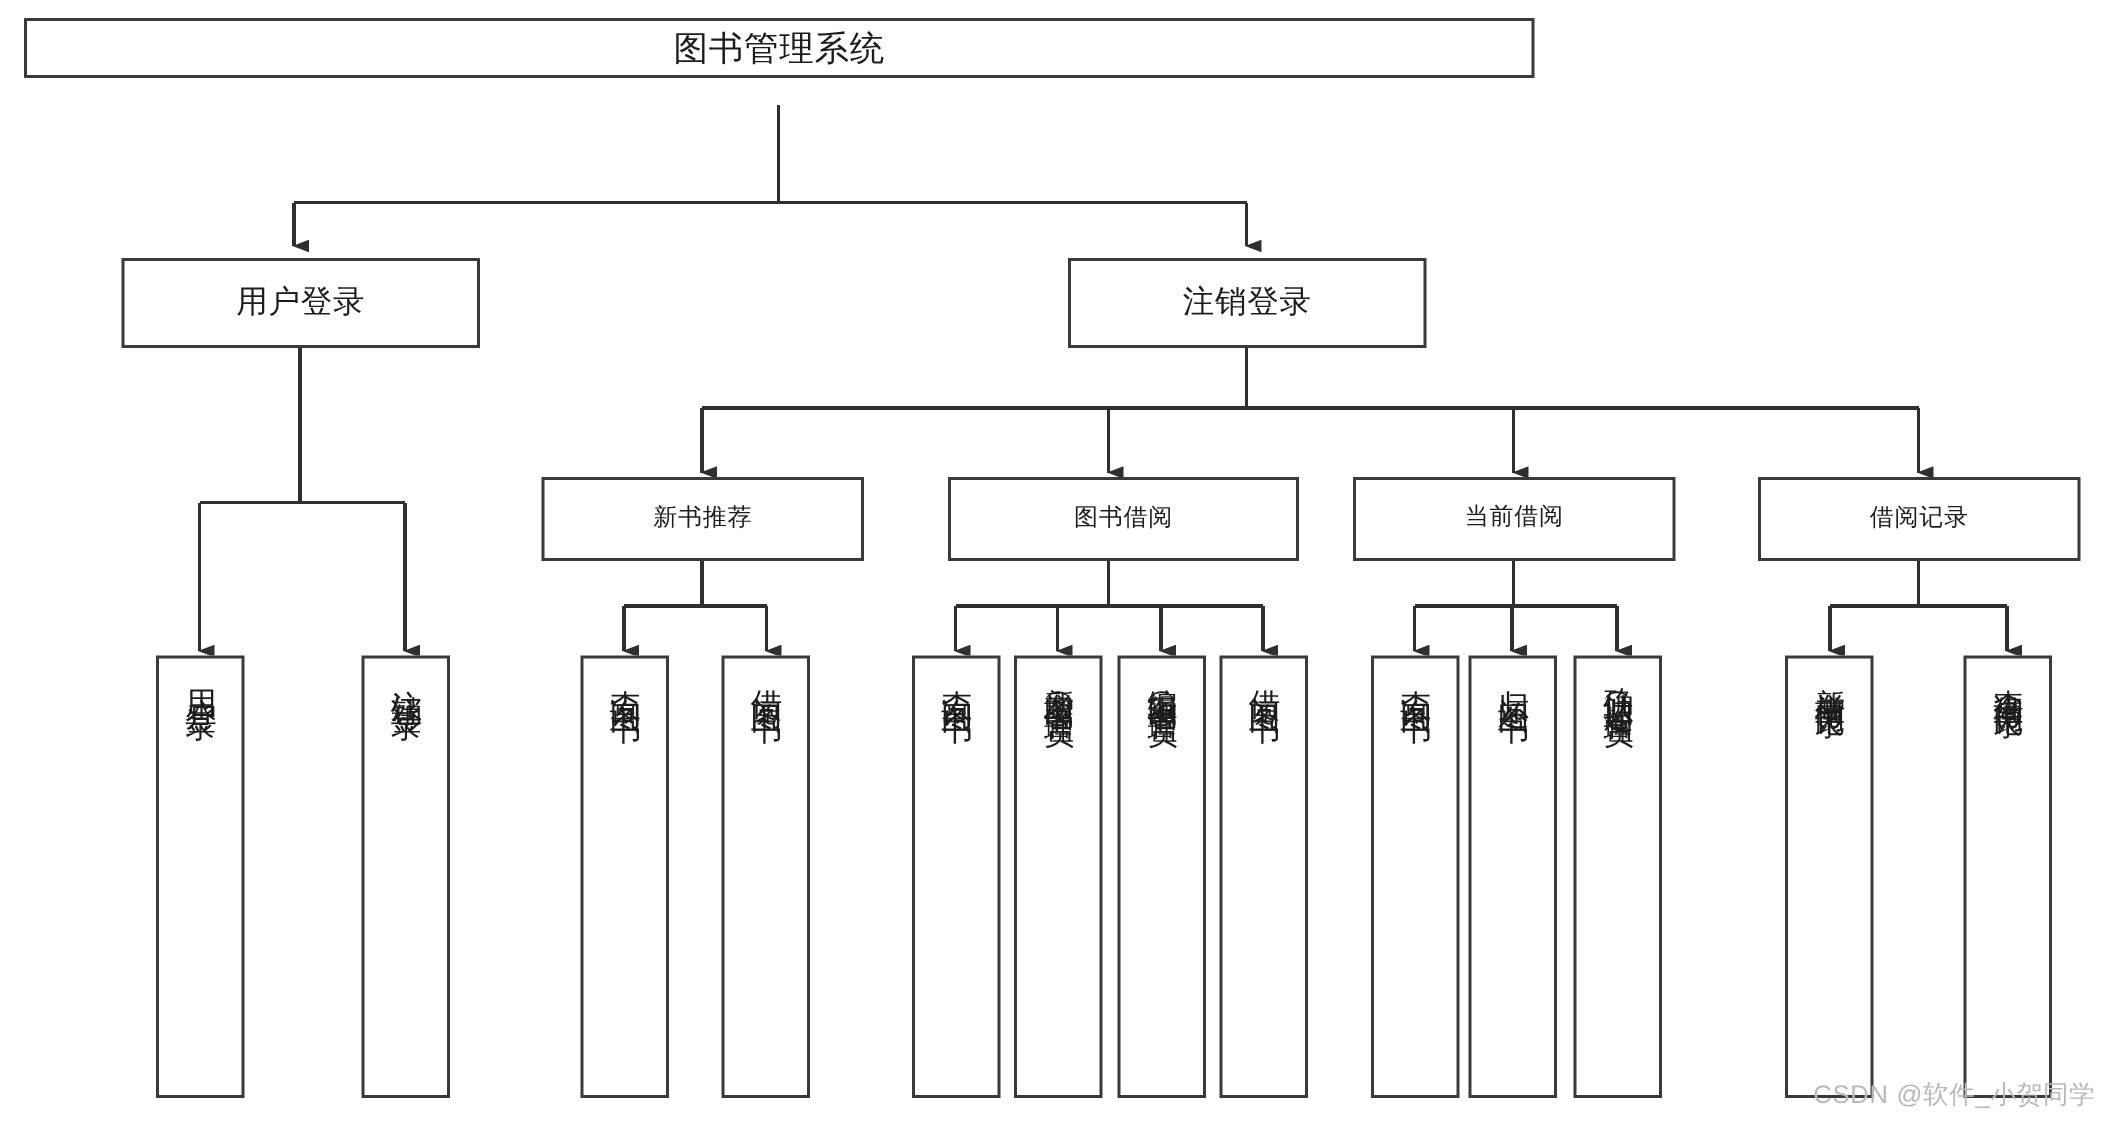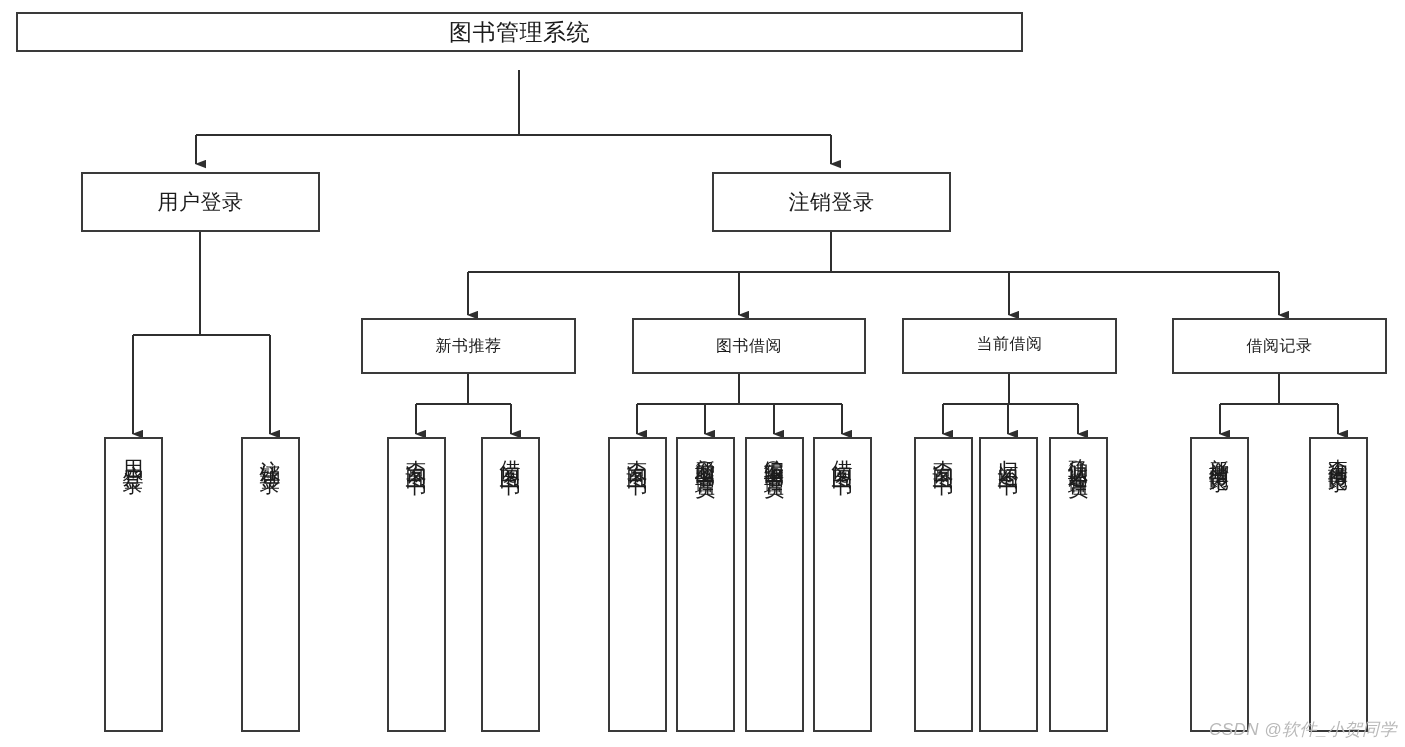--- a/index.html
+++ b/index.html
@@ -71,21 +71,20 @@
   }
   #watermark {
     position: absolute;
     right: 8px;
     bottom: 6px;
     font-size: 17px;
     color: #b9b9b9;
     letter-spacing: 0.5px;
     z-index: 5;
     white-space: nowrap;
-    font-style: italic;
   }
 </style>
 </head>
 <body>
 
 <div id="diagram-canvas">
 
   <svg id="edge-layer" viewBox="0 0 1405 747" width="1405" height="747">
     <defs>
       <marker id="arrowhead" markerWidth="9" markerHeight="11" refX="4.2" refY="10" orient="auto" markerUnits="userSpaceOnUse">

